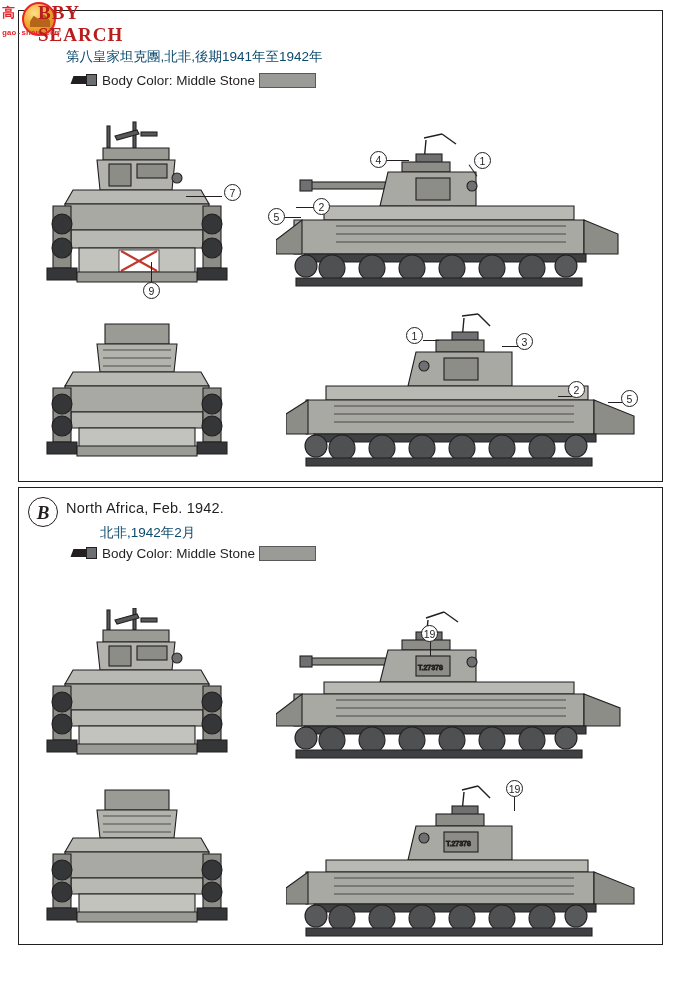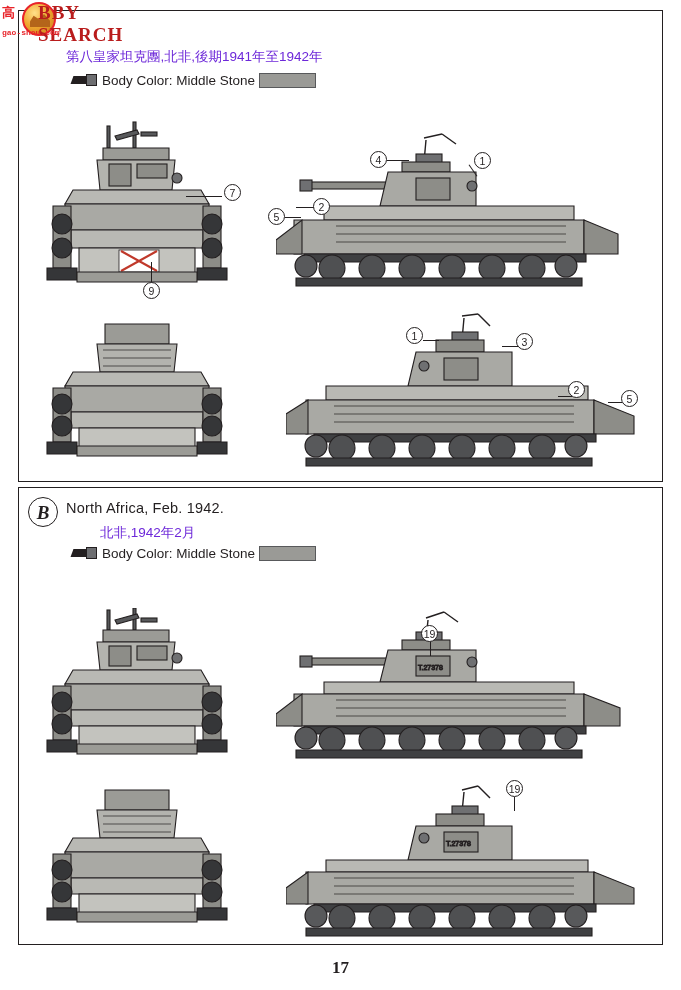--- a/index.html
+++ b/index.html
@@ -108,21 +108,21 @@
   .hdr-line1 {
     position: absolute;
     font-size: 14.5px;
     color: #231f20;
     white-space: nowrap;
     letter-spacing: 0.2px;
   }
   .hdr-line2 {
     position: absolute;
     font-size: 13.5px;
-    color: #6d28d9;
+    color: #0c4a6e;
     white-space: nowrap;
   }
   .colorline {
     position: absolute;
     display: flex;
     gap: 4px;
   }
   .brush {
     width: 26px;
     height: 15px;
@@ -542,14 +542,13 @@
         <circle cx="30" cy="136" r="11" fill="#58595b"></circle>
         <circle cx="290" cy="136" r="11" fill="#58595b"></circle>
         <path d="M20 148 h286 v8 h-286 z" fill="#3f4042"></path>
       </g>
     </svg>
   </div>
 
   <div class="callout" style="left:506px; top:780px;">19</div>
   <div class="lead" style="left:514px; top:797px; width:1px; height:14px;"></div>
 
-  <div class="pagenum">17</div>
 </div>
 
 </body></html>

